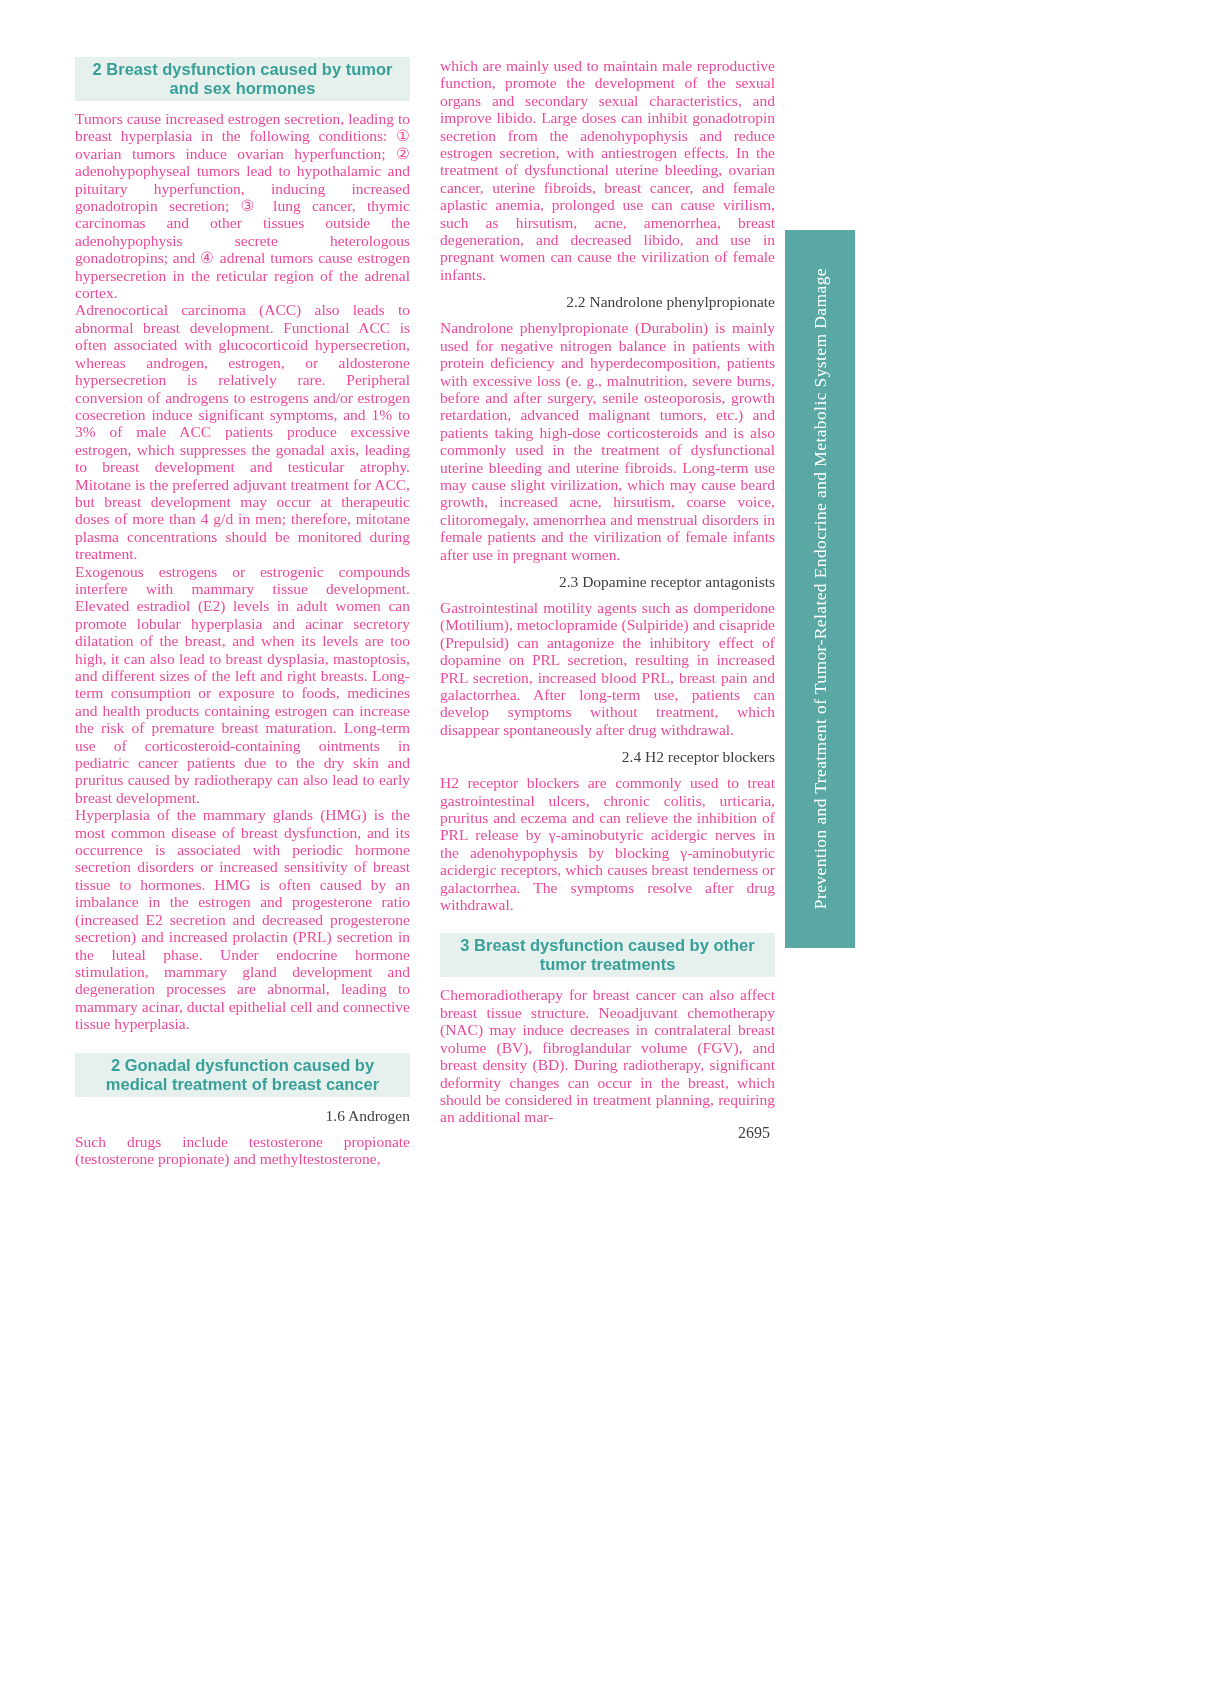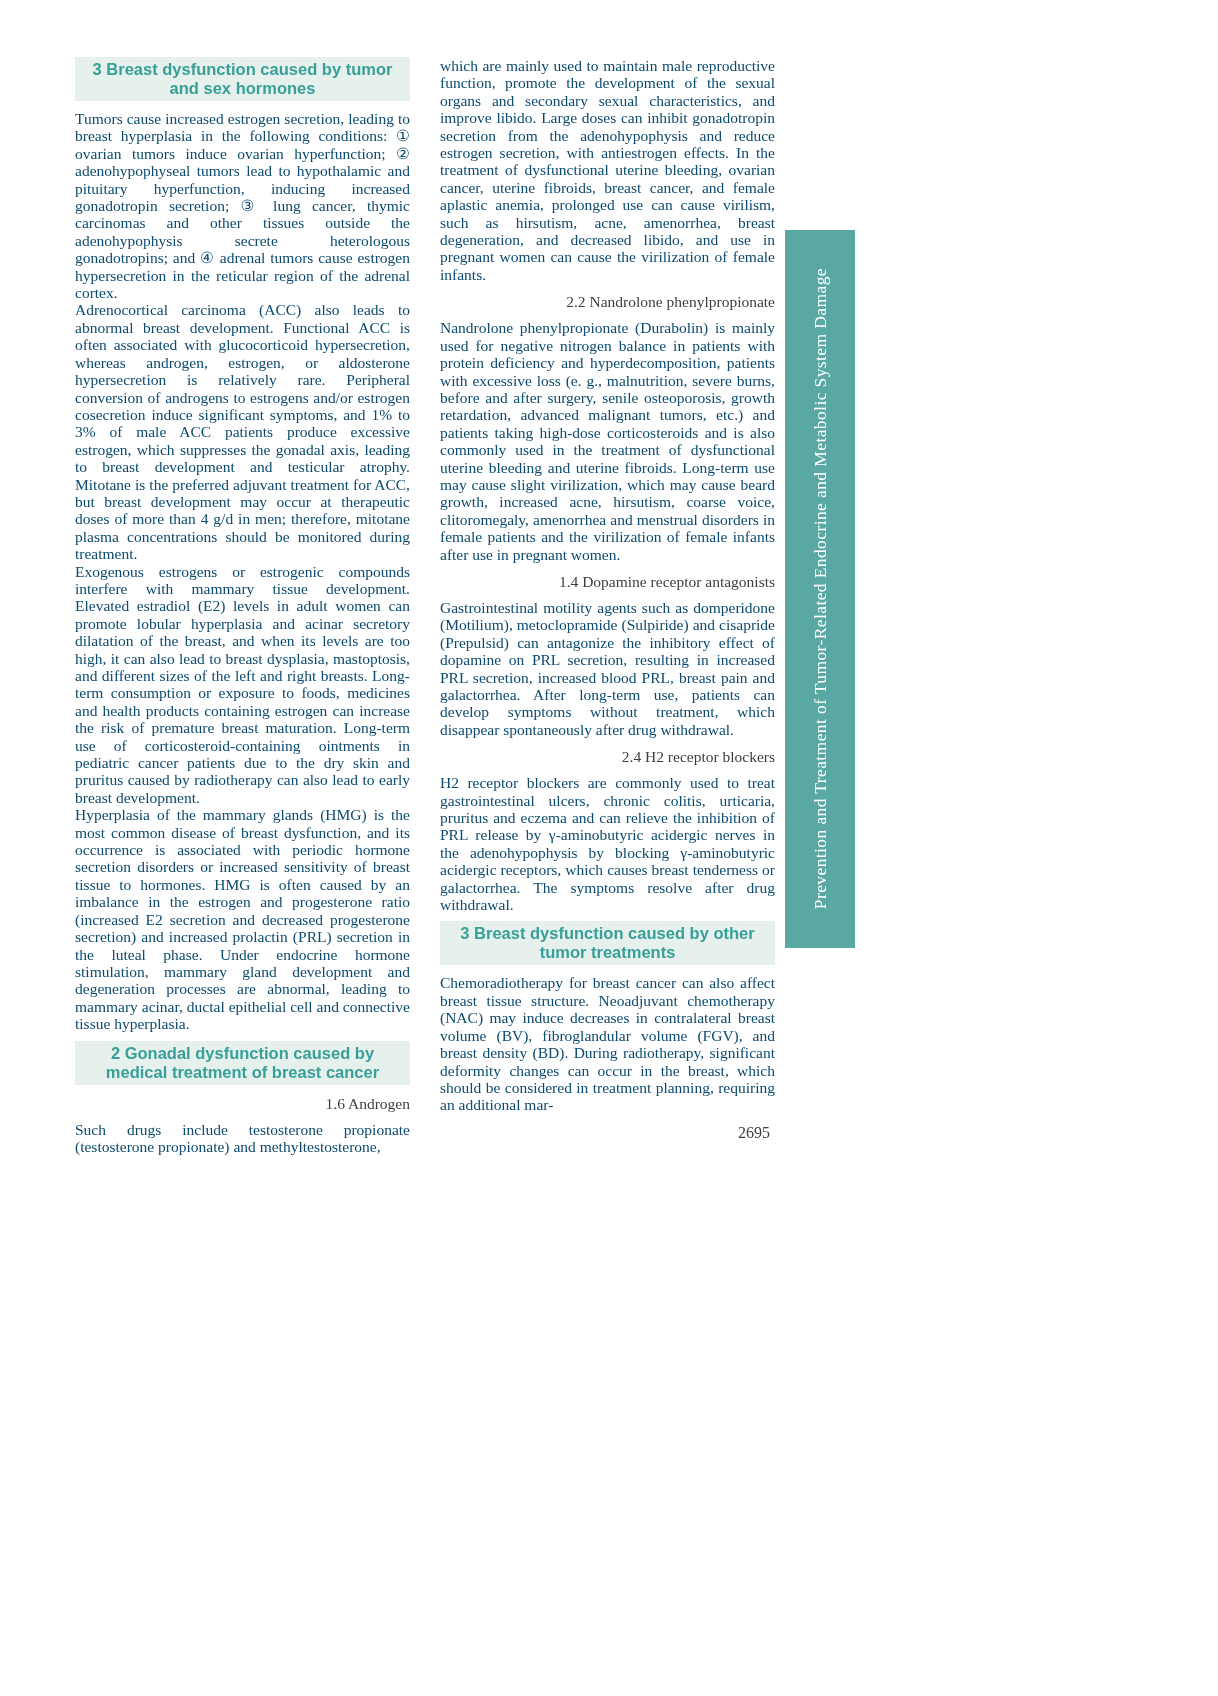--- a/index.html
+++ b/index.html
@@ -33,35 +33,35 @@
     color: #38a099;
     font-family: "Liberation Sans", "DejaVu Sans", sans-serif;
     font-weight: bold;
     font-size: 16.5px;
     line-height: 19px;
     text-align: center;
     padding: 3px 10px;
     margin: 0 0 9px 0;
   }
   .section-header.mid {
-    margin-top: 8px;
+    margin-top: 20px;
   }
   .subheader {
     font-size: 15.5px;
     line-height: 18px;
     margin: 10px 0 8px 0;
     color: #3e3e3e;
     text-align: right;
   }
   .body-par {
     font-size: 15.5px;
     line-height: 17.4px;
     text-align: justify;
     margin: 0;
-    color: #0c4a6e;
+    color: #ec4899;
   }
   .sidebar-tab {
     position: absolute;
     left: 785px;
     top: 230px;
     width: 70px;
     height: 718px;
     background: #5aa8a3;
     display: flex;
     align-items: center;
@@ -87,35 +87,35 @@
   }
 </style>
 </head>
 <body>
 
 <div class="page">
 
   <div class="content">
 
     <div class="col">
-      <div class="section-header">3 Breast dysfunction caused by tumor and sex hormones</div>
+      <div class="section-header">2 Breast dysfunction caused by tumor and sex hormones</div>
       <p class="body-par">Tumors cause increased estrogen secretion, leading to breast hyperplasia in the following conditions: ① ovarian tumors induce ovarian hyperfunction; ② adenohypophyseal tumors lead to hypothalamic and pituitary hyperfunction, inducing increased gonadotropin secretion; ③ lung cancer, thymic carcinomas and other tissues outside the adenohypophysis secrete heterologous gonadotropins; and ④ adrenal tumors cause estrogen hypersecretion in the reticular region of the adrenal cortex.</p>
       <p class="body-par">Adrenocortical carcinoma (ACC) also leads to abnormal breast development. Functional ACC is often associated with glucocorticoid hypersecretion, whereas androgen, estrogen, or aldosterone hypersecretion is relatively rare. Peripheral conversion of androgens to estrogens and/or estrogen cosecretion induce significant symptoms, and 1% to 3% of male ACC patients produce excessive estrogen, which suppresses the gonadal axis, leading to breast development and testicular atrophy. Mitotane is the preferred adjuvant treatment for ACC, but breast development may occur at therapeutic doses of more than 4 g/d in men; therefore, mitotane plasma concentrations should be monitored during treatment.</p>
       <p class="body-par">Exogenous estrogens or estrogenic compounds interfere with mammary tissue development. Elevated estradiol (E2) levels in adult women can promote lobular hyperplasia and acinar secretory dilatation of the breast, and when its levels are too high, it can also lead to breast dysplasia, mastoptosis, and different sizes of the left and right breasts. Long-term consumption or exposure to foods, medicines and health products containing estrogen can increase the risk of premature breast maturation. Long-term use of corticosteroid-containing ointments in pediatric cancer patients due to the dry skin and pruritus caused by radiotherapy can also lead to early breast development.</p>
       <p class="body-par">Hyperplasia of the mammary glands (HMG) is the most common disease of breast dysfunction, and its occurrence is associated with periodic hormone secretion disorders or increased sensitivity of breast tissue to hormones. HMG is often caused by an imbalance in the estrogen and progesterone ratio (increased E2 secretion and decreased progesterone secretion) and increased prolactin (PRL) secretion in the luteal phase. Under endocrine hormone stimulation, mammary gland development and degeneration processes are abnormal, leading to mammary acinar, ductal epithelial cell and connective tissue hyperplasia.</p>
       <div class="section-header mid">2 Gonadal dysfunction caused by medical treatment of breast cancer</div>
       <div class="subheader">1.6 Androgen</div>
       <p class="body-par">Such drugs include testosterone propionate (testosterone propionate) and methyltestosterone,</p>
     </div>
 
     <div class="col">
       <p class="body-par">which are mainly used to maintain male reproductive function, promote the development of the sexual organs and secondary sexual characteristics, and improve libido. Large doses can inhibit gonadotropin secretion from the adenohypophysis and reduce estrogen secretion, with antiestrogen effects. In the treatment of dysfunctional uterine bleeding, ovarian cancer, uterine fibroids, breast cancer, and female aplastic anemia, prolonged use can cause virilism, such as hirsutism, acne, amenorrhea, breast degeneration, and decreased libido, and use in pregnant women can cause the virilization of female infants.</p>
       <div class="subheader">2.2 Nandrolone phenylpropionate</div>
       <p class="body-par">Nandrolone phenylpropionate (Durabolin) is mainly used for negative nitrogen balance in patients with protein deficiency and hyperdecomposition, patients with excessive loss (e. g., malnutrition, severe burns, before and after surgery, senile osteoporosis, growth retardation, advanced malignant tumors, etc.) and patients taking high-dose corticosteroids and is also commonly used in the treatment of dysfunctional uterine bleeding and uterine fibroids. Long-term use may cause slight virilization, which may cause beard growth, increased acne, hirsutism, coarse voice, clitoromegaly, amenorrhea and menstrual disorders in female patients and the virilization of female infants after use in pregnant women.</p>
-      <div class="subheader">1.4 Dopamine receptor antagonists</div>
+      <div class="subheader">2.3 Dopamine receptor antagonists</div>
       <p class="body-par">Gastrointestinal motility agents such as domperidone (Motilium), metoclopramide (Sulpiride) and cisapride (Prepulsid) can antagonize the inhibitory effect of dopamine on PRL secretion, resulting in increased PRL secretion, increased blood PRL, breast pain and galactorrhea. After long-term use, patients can develop symptoms without treatment, which disappear spontaneously after drug withdrawal.</p>
       <div class="subheader">2.4 H2 receptor blockers</div>
       <p class="body-par">H2 receptor blockers are commonly used to treat gastrointestinal ulcers, chronic colitis, urticaria, pruritus and eczema and can relieve the inhibition of PRL release by γ-aminobutyric acidergic nerves in the adenohypophysis by blocking γ-aminobutyric acidergic receptors, which causes breast tenderness or galactorrhea. The symptoms resolve after drug withdrawal.</p>
       <div class="section-header mid">3 Breast dysfunction caused by other tumor treatments</div>
       <p class="body-par">Chemoradiotherapy for breast cancer can also affect breast tissue structure. Neoadjuvant chemotherapy (NAC) may induce decreases in contralateral breast volume (BV), fibroglandular volume (FGV), and breast density (BD). During radiotherapy, significant deformity changes can occur in the breast, which should be considered in treatment planning, requiring an additional mar-</p>
     </div>
 
   </div>
 
   <div class="sidebar-tab">

